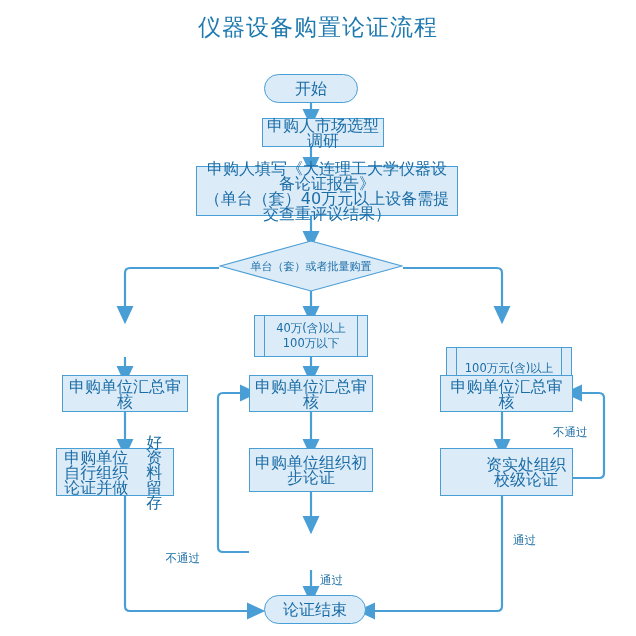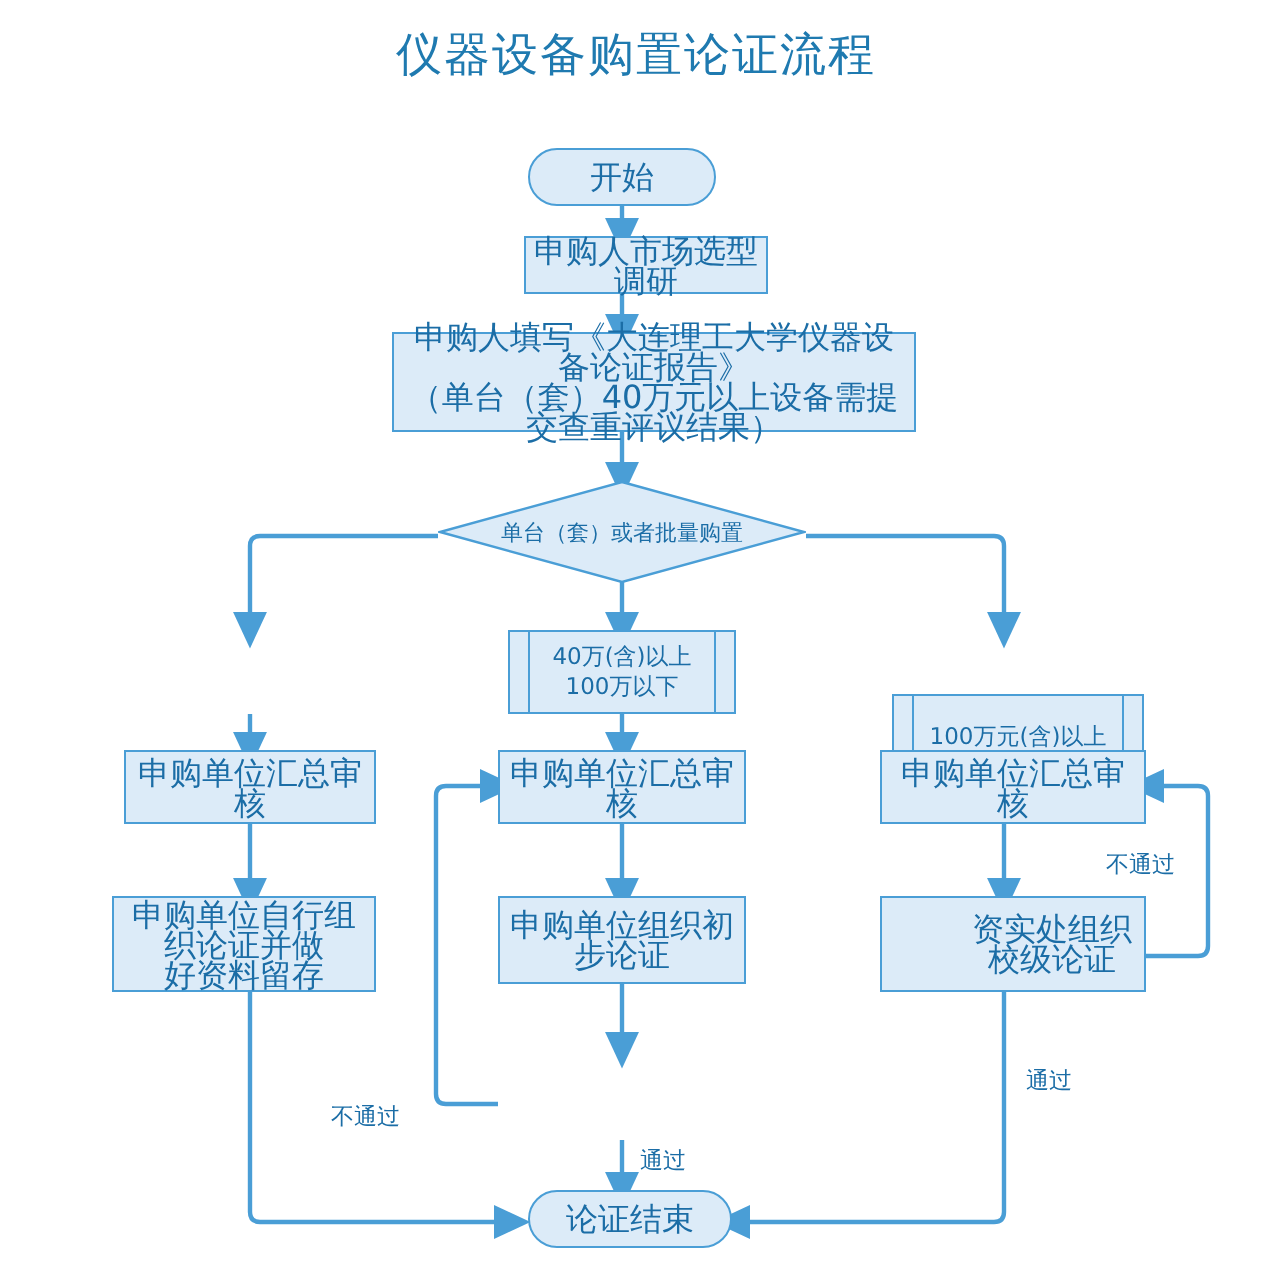--- a/index.html
+++ b/index.html
@@ -179,21 +179,21 @@
   </div>
 
   <div class="node process" style="left:249px;top:375px;width:124px;height:37px;">
     <span class="txt">申购单位汇总审核</span>
   </div>
 
   <div class="node process" style="left:440px;top:375px;width:133px;height:37px;">
     <span class="txt">申购单位汇总审核</span>
   </div>
 
-  <div class="node process" style="left:56px;top:448px;width:132px;height:48px;flex-direction:column;">
+  <div class="node process" style="left:56px;top:448px;width:118px;height:48px;">
     <span class="txt">申购单位自行组织论证并做</span>
     <span class="txt">好资料留存</span>
   </div>
 
   <div class="node process" style="left:249px;top:448px;width:124px;height:44px;">
     <span class="txt">申购单位组织初步论证</span>
   </div>
 
 
   <div class="node process" style="left:440px;top:448px;width:133px;height:48px;padding-left:39px;">

